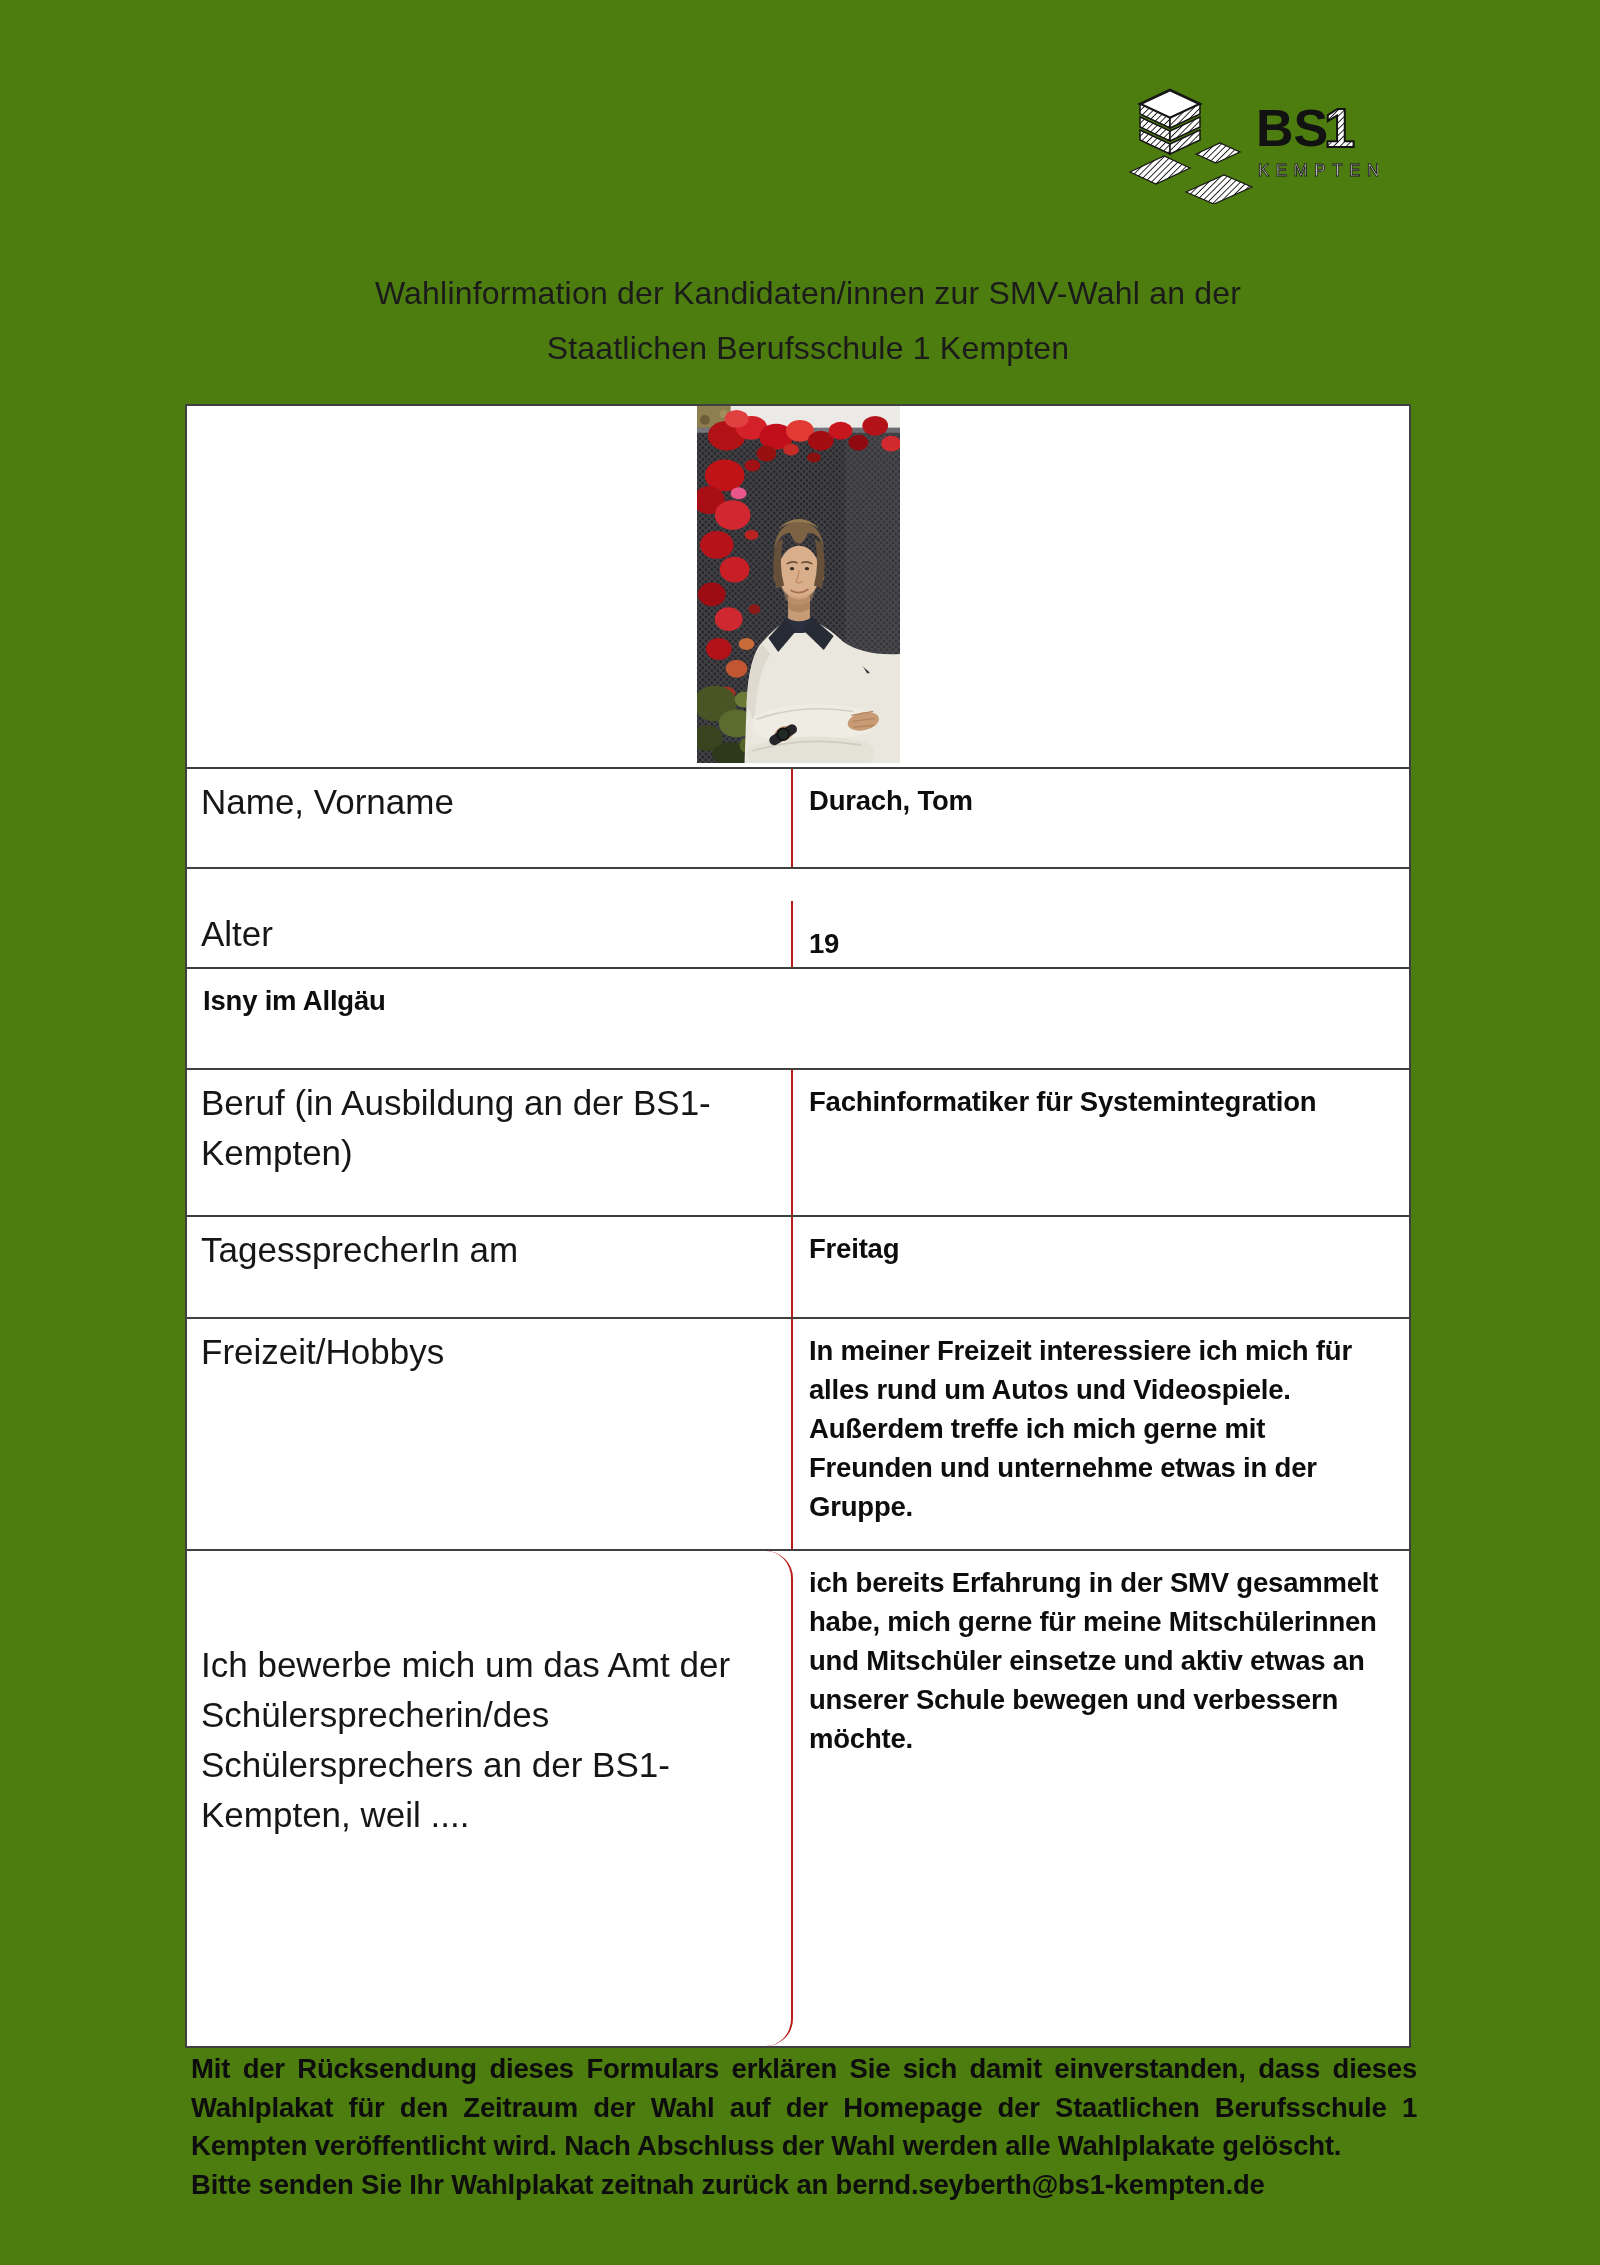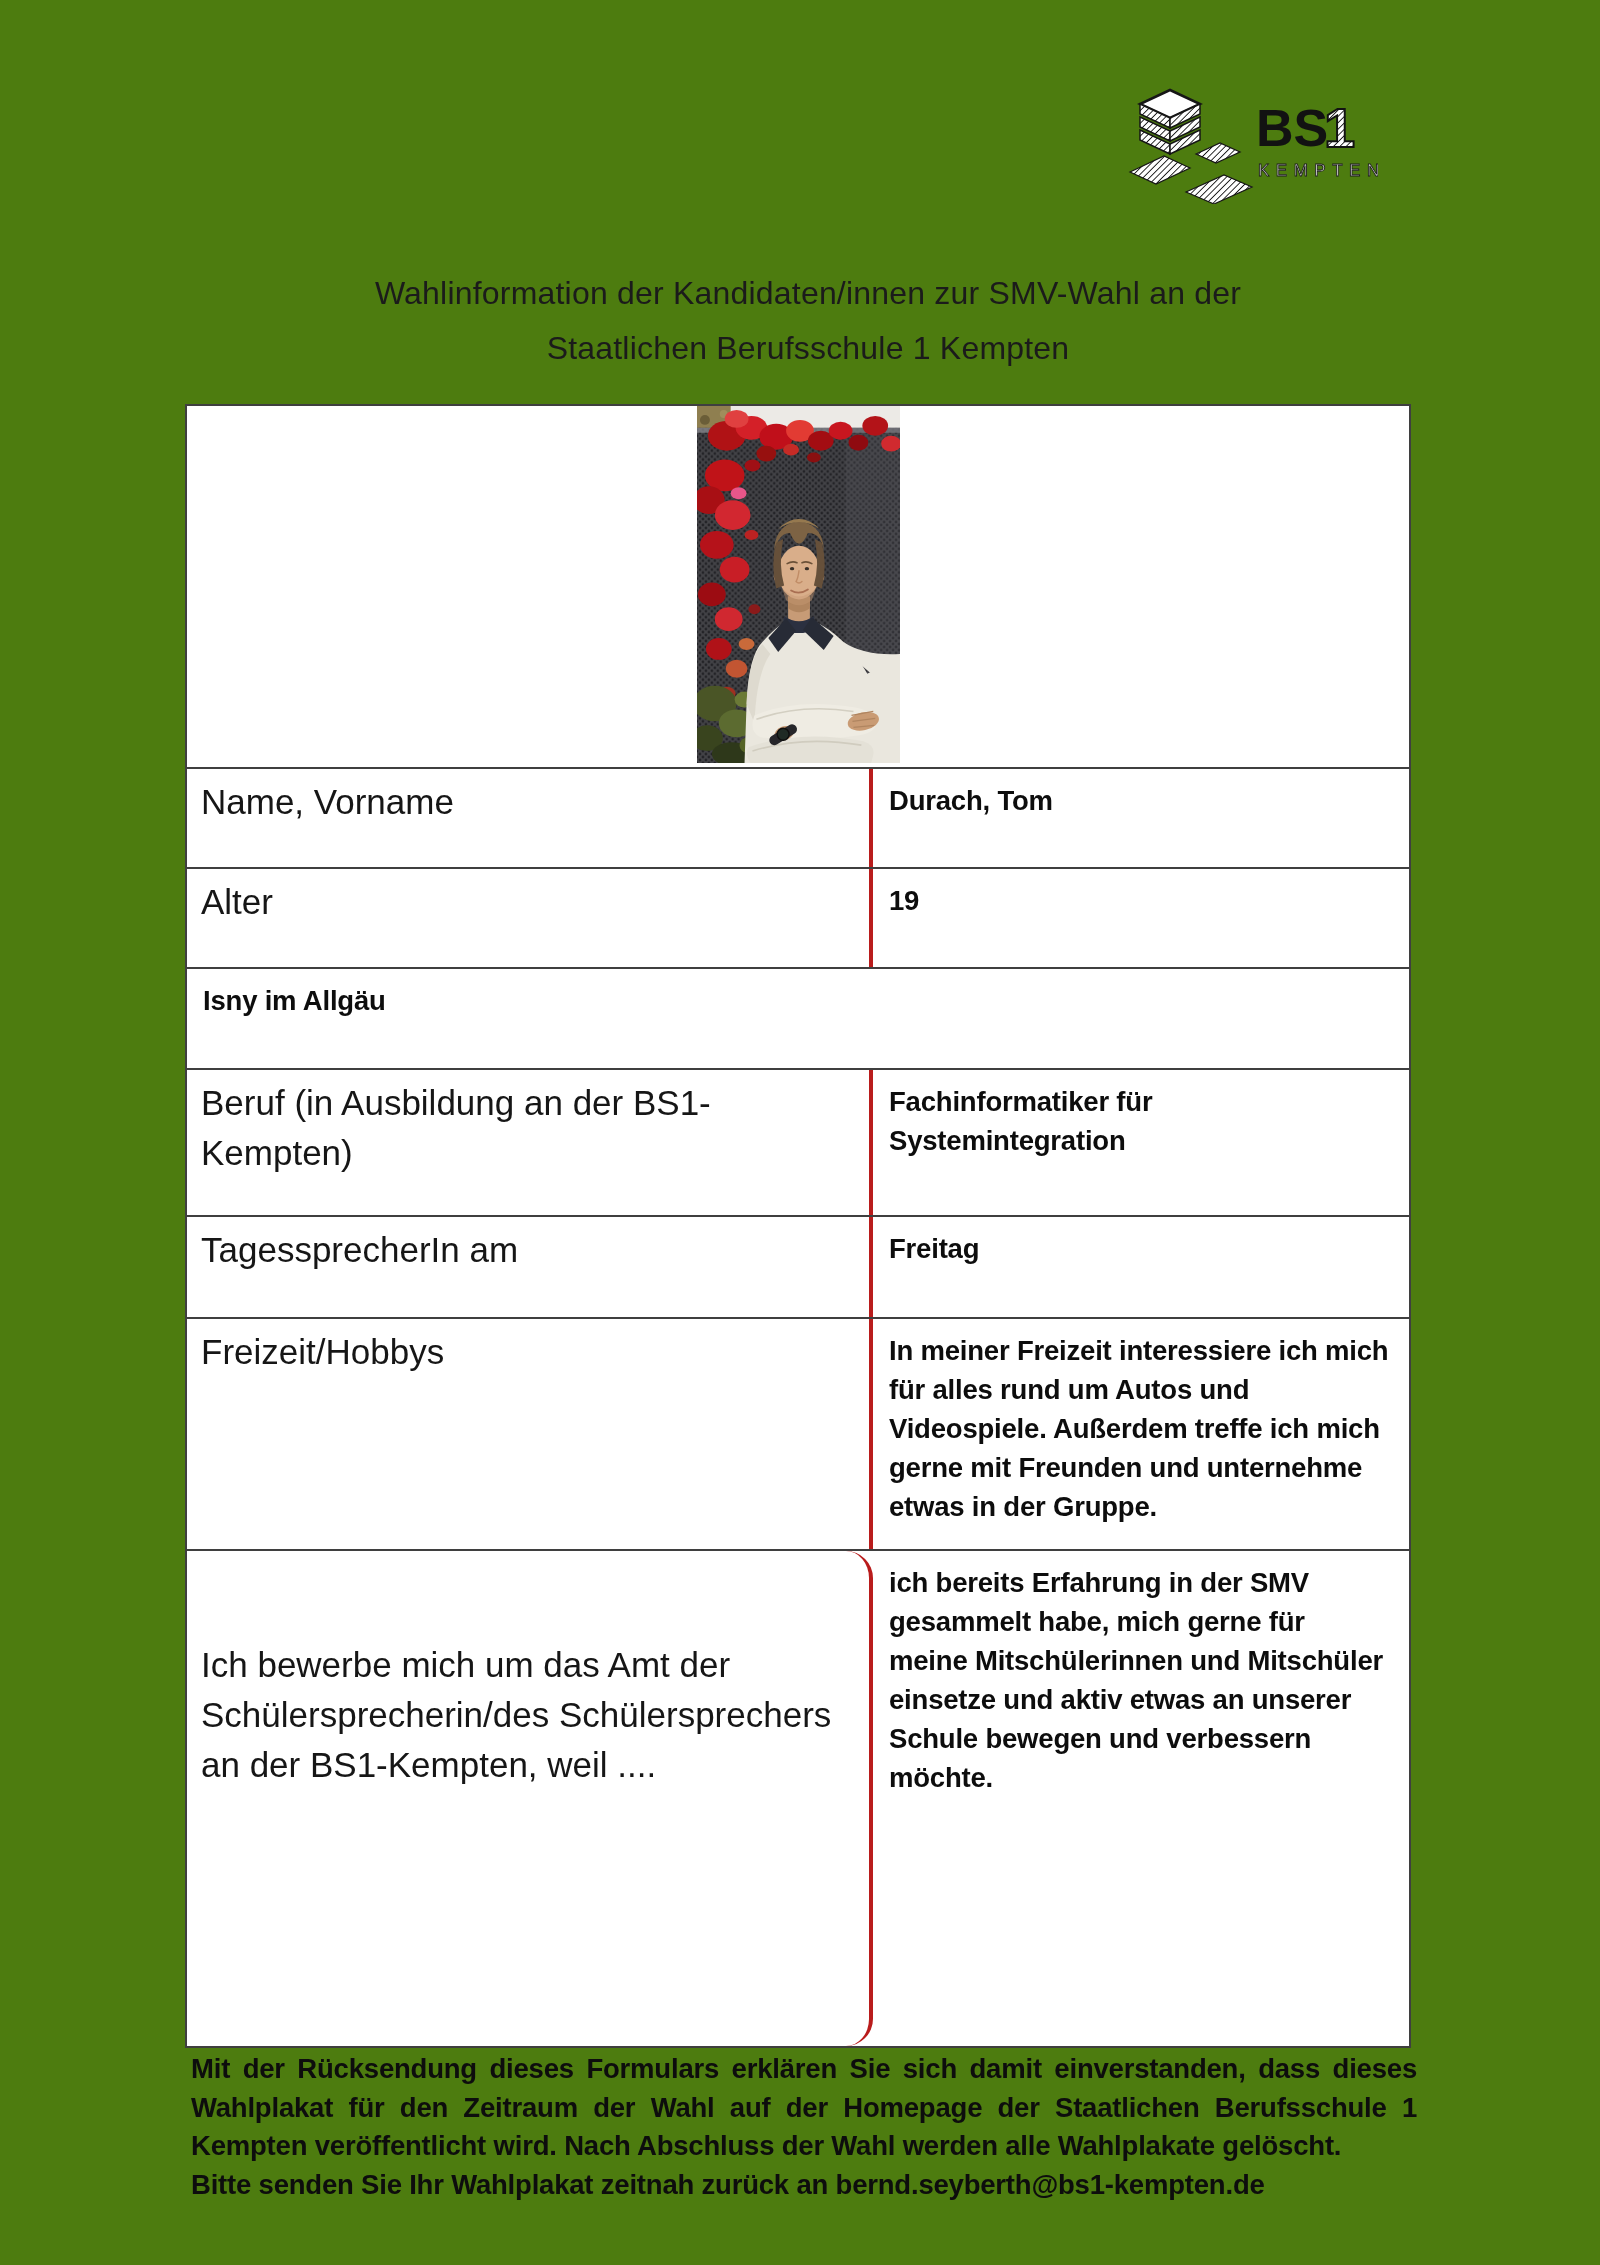--- a/index.html
+++ b/index.html
@@ -21,32 +21,32 @@
 
   
   .form-table {
     position:absolute; left:185px; top:404px; width:1226px;
     border:2px solid #3f3f3f; background:#fff;
   }
   .trow { display:flex; border-top:2px solid #3f3f3f; }
   .trow:first-child { border-top:none; }
   .tcell { overflow:hidden; }
   .cell-label {
-    width:686px; border-right:4px solid #b91c1c;
+    width:606px; border-right:2px solid #b91c1c;
     font-size:35px; line-height:50px; font-weight:400; color:#161616;
     padding:8px 16px 8px 14px;
   }
   .cell-value {
     flex:1;
     font-size:27.5px; line-height:39px; font-weight:700; color:#0d0d0d;
     letter-spacing:-0.2px; padding:12px 20px 4px 16px;
   }
   .row-photo   { height:361px; justify-content:center; align-items:flex-start; }
   .row-name    { height:100px; }
-  .row-alter   { height:100px; }
+  .row-alter   { height:100px;align-items:flex-end; }
   .row-wohnort { height:101px; }
   .row-beruf   { height:147px; }
   .row-tag     { height:102px;justify-content:center; }
   .row-freizeit{ height:232px; }
   .row-bewerb  { height:497px; }
   .row-bewerb .cell-label { padding-top:89px;border-radius:27px; }
 
   
   .footer {
     position:absolute; left:191px; top:2050px; width:1226px;

